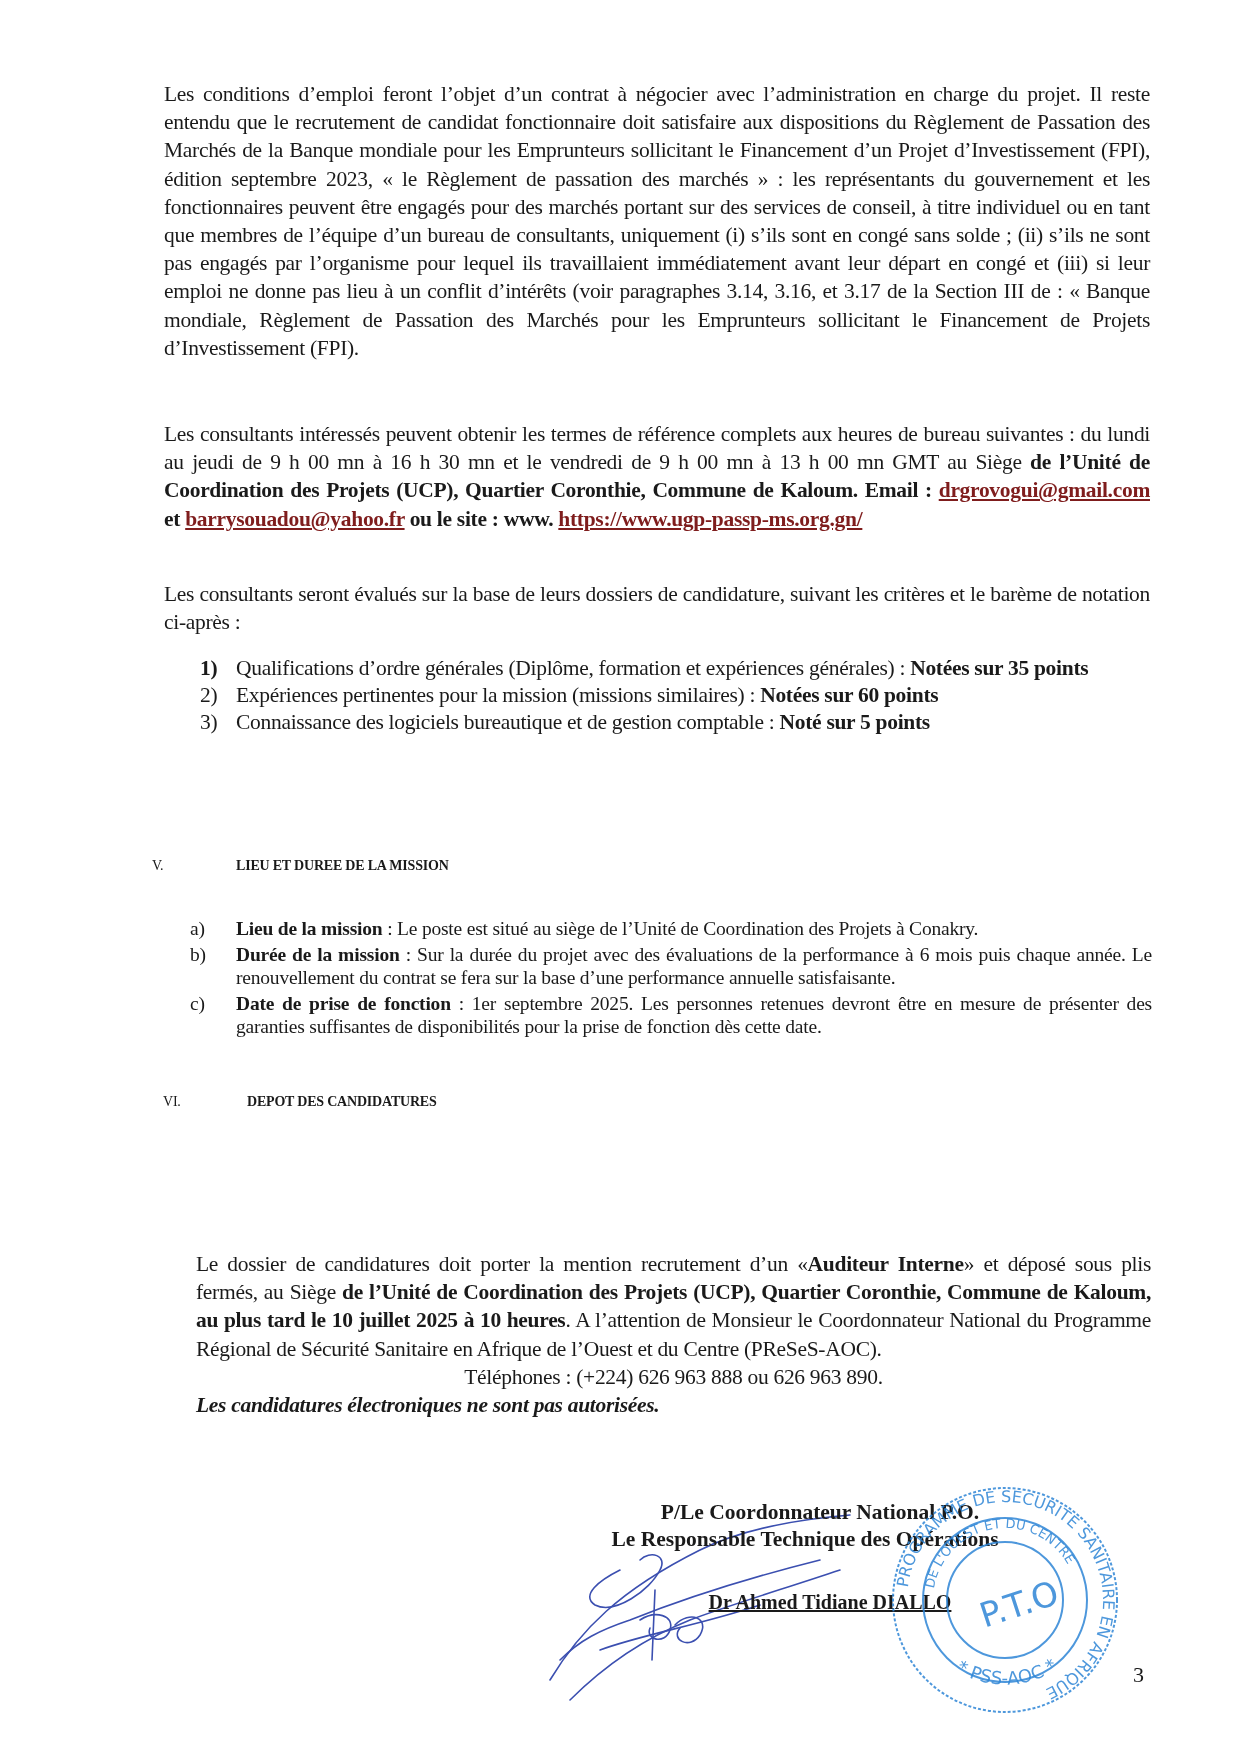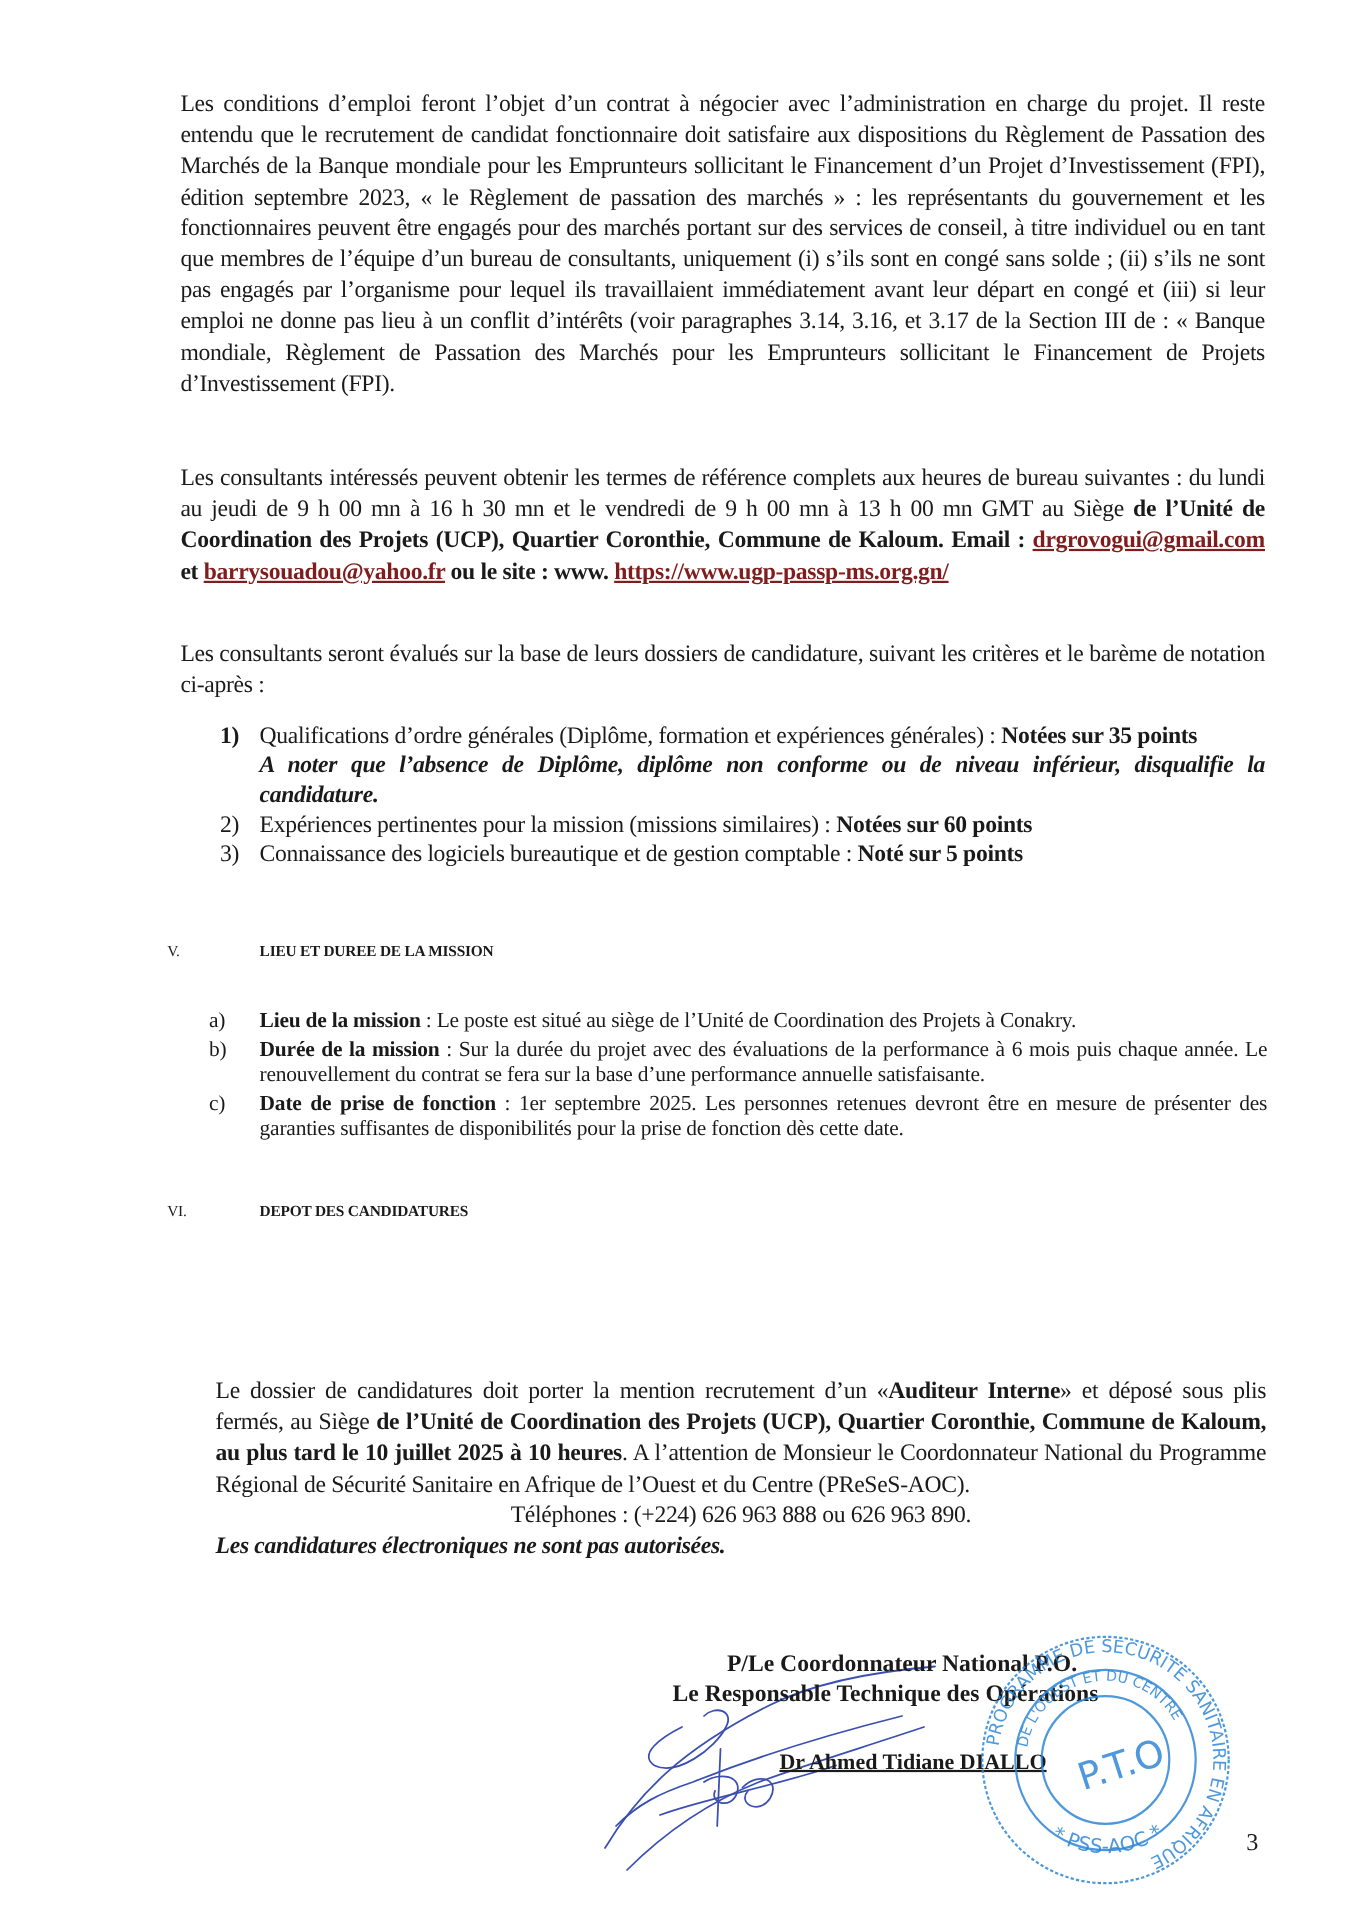--- a/index.html
+++ b/index.html
@@ -38,21 +38,20 @@
   </div>
 
   <div class="p" style="top:580px;font-family:Liberation Serif, serif;">
     <span>Les consultants seront évalués sur la base de leurs dossiers de candidature, suivant les critères et le barème de notation ci-après :</span>
   </div>
 
   <div class="list" style="top:655px;">
     <div class="li bnum">
       <span class="num">1)</span>
       <span>Qualifications d’ordre générales (Diplôme, formation et expériences générales) : </span><b>Notées sur 35 points</b>
-      <div class="it">A noter que l’absence de Diplôme, diplôme non conforme ou de niveau inférieur, disqualifie la candidature.</div>
     </div>
     <div class="li">
       <span class="num">2)</span>
       <span>Expériences pertinentes pour la mission (missions similaires) : </span><b>Notées sur 60 points</b>
     </div>
     <div class="li">
       <span class="num">3)</span>
       <span>Connaissance des logiciels bureautique et de gestion comptable : </span><b>Noté sur 5 points</b>
     </div>
   </div>
@@ -69,21 +68,21 @@
     <div class="li">
       <span class="num">b)</span>
       <b>Durée de la mission</b><span> : Sur la durée du projet avec des évaluations de la performance à 6 mois puis chaque année. Le renouvellement du contrat se fera sur la base d’une performance annuelle satisfaisante.</span>
     </div>
     <div class="li">
       <span class="num">c)</span>
       <b>Date de prise de fonction</b><span> : 1er septembre 2025. Les personnes retenues devront être en mesure de présenter des garanties suffisantes de disponibilités pour la prise de fonction dès cette date.</span>
     </div>
   </div>
 
-  <div class="heading" style="top:1094px;">
+  <div class="heading" style="top:1094px;margin-left:11px;">
     <span class="roman">VI.</span><span>DEPOT DES CANDIDATURES</span>
   </div>
 
 
   <div class="p" style="top:1250px; left:196px; width:955px;">
     <span>Le dossier de candidatures doit porter la mention recrutement d’un «</span><b>Auditeur Interne</b><span>»  et déposé sous plis fermés, au Siège </span><b>de l’Unité de Coordination des Projets (UCP), Quartier Coronthie, Commune de Kaloum, au plus tard le 10 juillet 2025 à 10 heures</b><span>. A l’attention de Monsieur le Coordonnateur National du Programme Régional de Sécurité Sanitaire en Afrique de l’Ouest et du Centre (PReSeS-AOC).</span>
     <div style="text-align:center;">Téléphones : (+224) 626 963 888 ou 626 963 890.</div>
     <div class="it" style="text-align:left;">Les candidatures électroniques ne sont pas autorisées.</div>
   </div>
 

